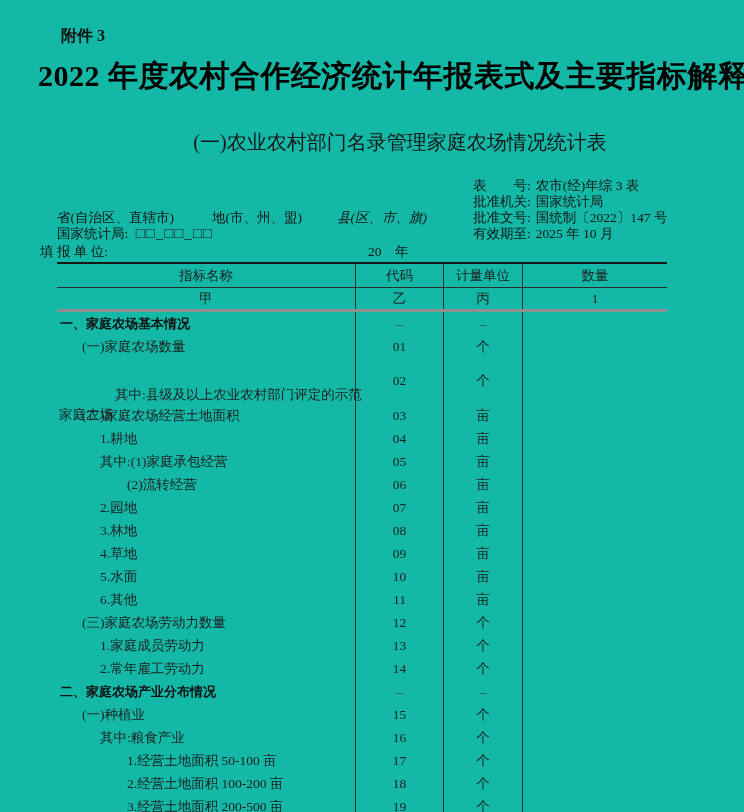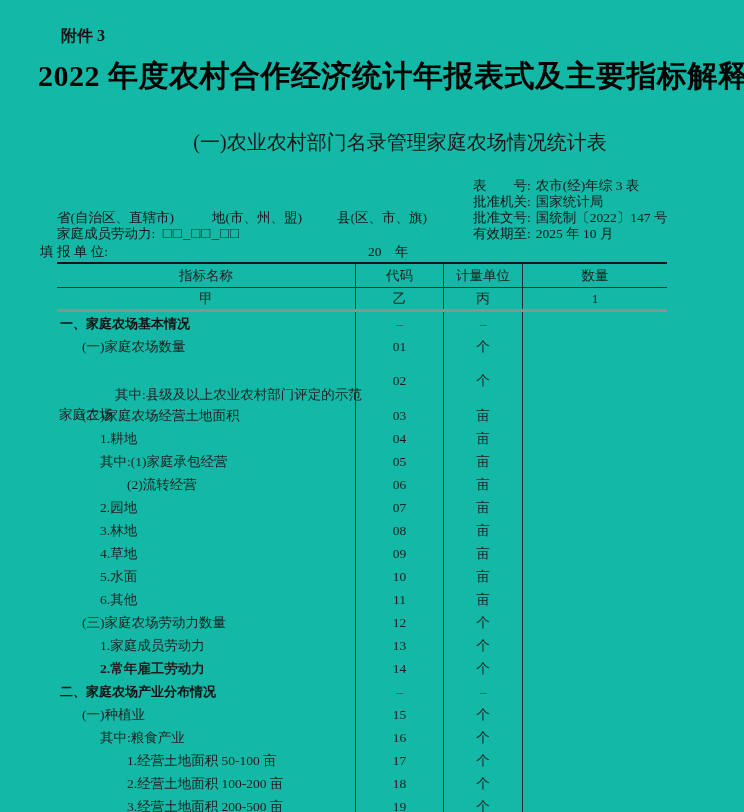--- a/index.html
+++ b/index.html
@@ -15,21 +15,21 @@
   }
   .subtitle{
     position:absolute;left:0;top:129px;width:744px;margin:0;box-sizing:border-box;
     text-align:center;padding-left:56px;font-size:20px;font-weight:400;color:#161616;
     white-space:nowrap;
   }
   .meta{position:absolute;left:0;top:0;width:744px;height:262px;font-size:13.5px;color:#151515;}
   .ml1{position:absolute;left:57px;top:209px;width:420px;height:16px;}
   .ml1 .prov{position:absolute;left:0;white-space:nowrap;}
   .ml1 .pref{position:absolute;left:155px;white-space:nowrap;}
-  .ml1 .coun{position:absolute;left:280px;white-space:nowrap;}
+  .ml1 .coun{position:absolute;left:280px;white-space:nowrap;font-style:italic;}
   .ml2{position:absolute;left:57px;top:225px;height:17px;white-space:nowrap;}
   .ml2 .boxes{font-size:15px;letter-spacing:1px;margin-left:4px;color:#222;}
   .ml3{position:absolute;left:40px;top:243px;width:420px;height:16px;white-space:nowrap;}
   .ml3 .yr{position:absolute;left:328px;white-space:nowrap;}
   .meta-right{position:absolute;left:473px;top:178px;}
   .meta-line{height:16px;line-height:16px;white-space:nowrap;}
   .mvalue{margin-left:5px;}
   .tbl{position:absolute;left:57px;top:262px;width:610px;border-top:2px solid #161616;}
   .trow{display:flex;align-items:stretch;height:23px;}
   .trow.tall{height:46px;}
@@ -60,21 +60,21 @@
 
   <h2 class="subtitle">(一)农业农村部门名录管理家庭农场情况统计表</h2>
 
   <div class="meta">
     <div class="ml1">
       <span class="prov">省(自治区、直辖市)</span>
       <span class="pref">地(市、州、盟)</span>
       <span class="coun">县(区、市、旗)</span>
     </div>
     <div class="ml2">
-      <span>家庭成员劳动力:</span>
+      <span>国家统计局:</span>
       <span class="boxes">□□_□□_□□</span>
     </div>
     <div class="ml3">
       <span>填 报 单 位:</span>
       <span class="yr">20　年</span>
     </div>
     <div class="meta-right">
         <div class="meta-line"><span class="mlabel">表　　号:</span><span class="mvalue">农市(经)年综 3 表</span></div>
         <div class="meta-line"><span class="mlabel">批准机关:</span><span class="mvalue">国家统计局</span></div>
         <div class="meta-line"><span class="mlabel">批准文号:</span><span class="mvalue">国统制〔2022〕147 号</span></div>
@@ -204,21 +204,21 @@
         <div class="trow">
           <div class="cell c1">
             <div class="ln" style="padding-left: 43px;">1.家庭成员劳动力</div>
           </div>
           <div class="cell c2">13</div>
           <div class="cell c3">个</div>
           <div class="cell c4"></div>
         </div>
         <div class="trow">
           <div class="cell c1">
-            <div class="ln" style="padding-left: 43px; font-weight: bold;">2.常年雇工劳动力</div>
+            <div class="ln" style="padding-left: 43px;">2.常年雇工劳动力</div>
           </div>
           <div class="cell c2">14</div>
           <div class="cell c3">个</div>
           <div class="cell c4"></div>
         </div>
         <div class="trow brow">
           <div class="cell c1">
             <div class="ln" style="padding-left: 3px;">二、家庭农场产业分布情况</div>
           </div>
           <div class="cell c2 dash">–</div>

